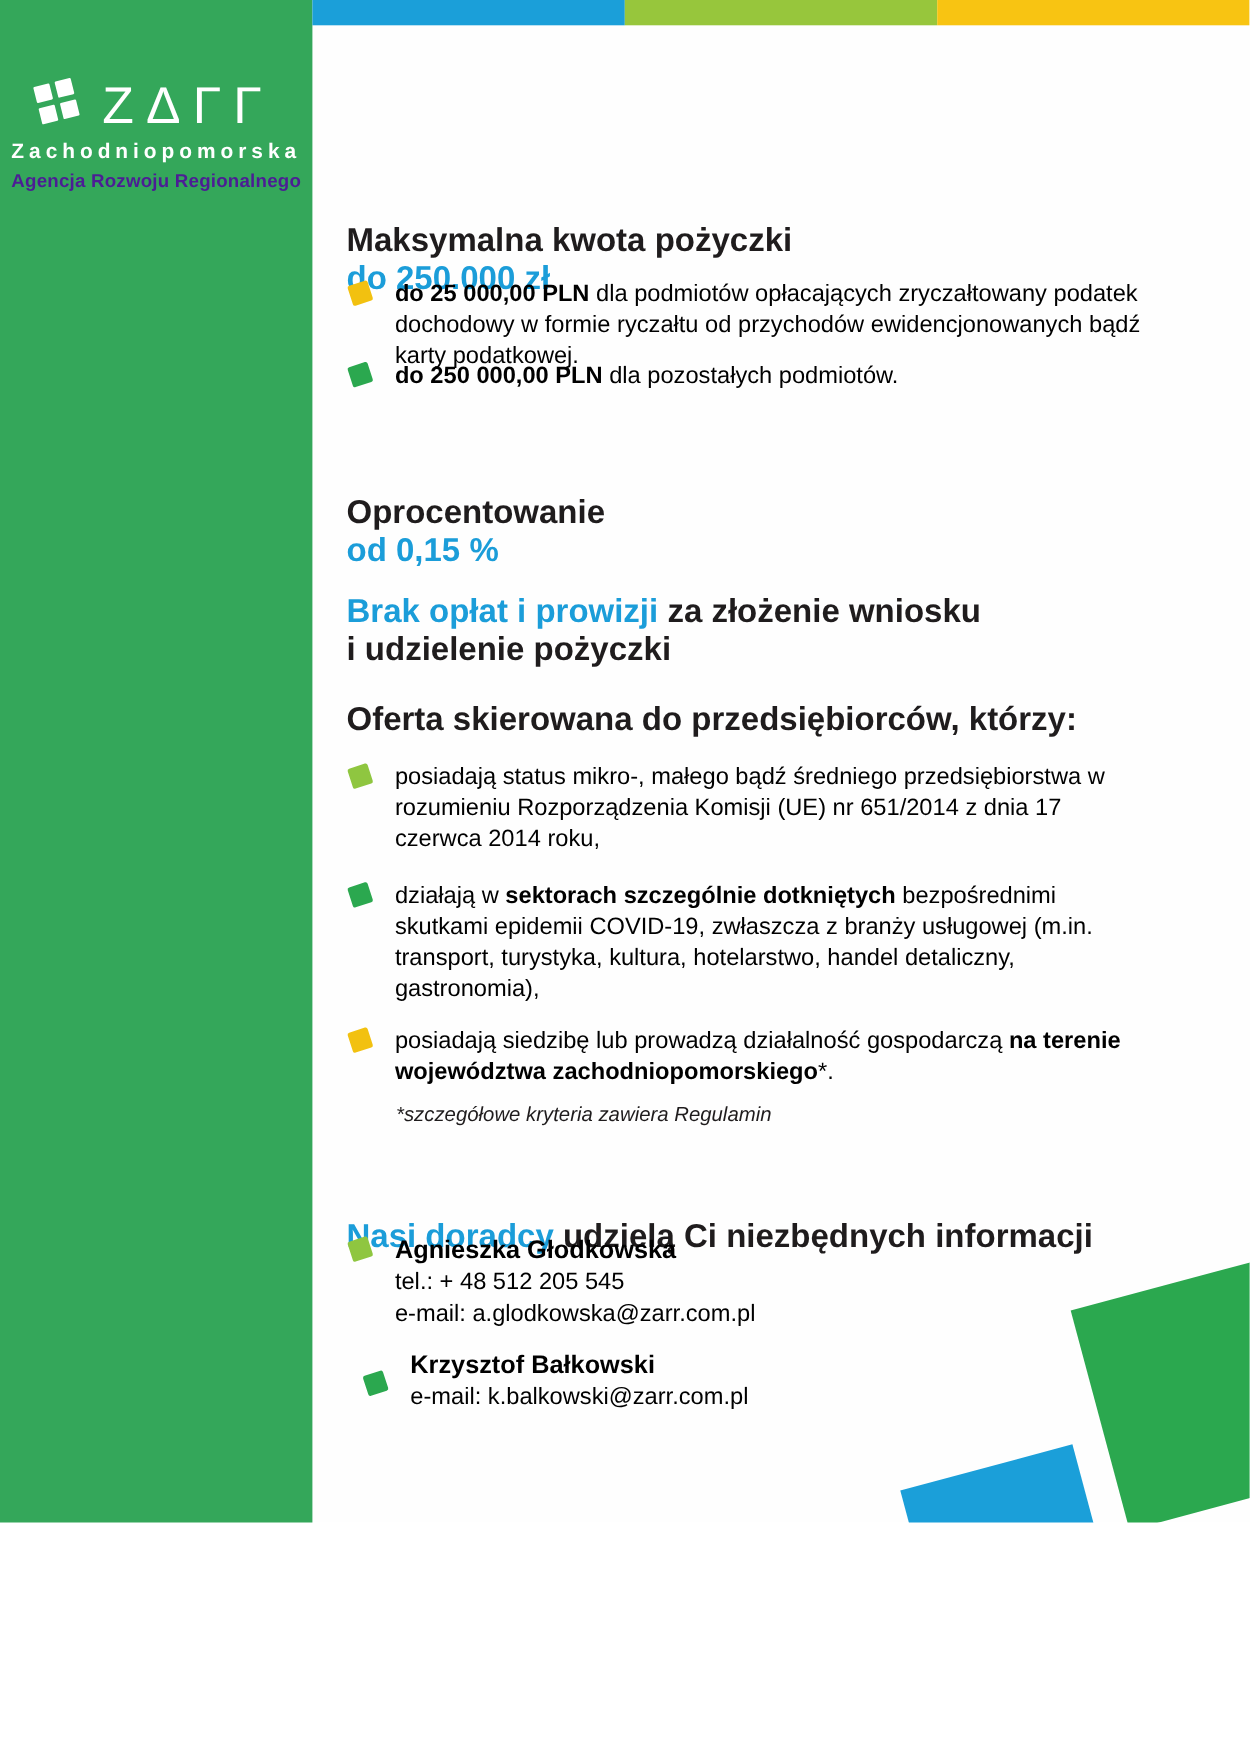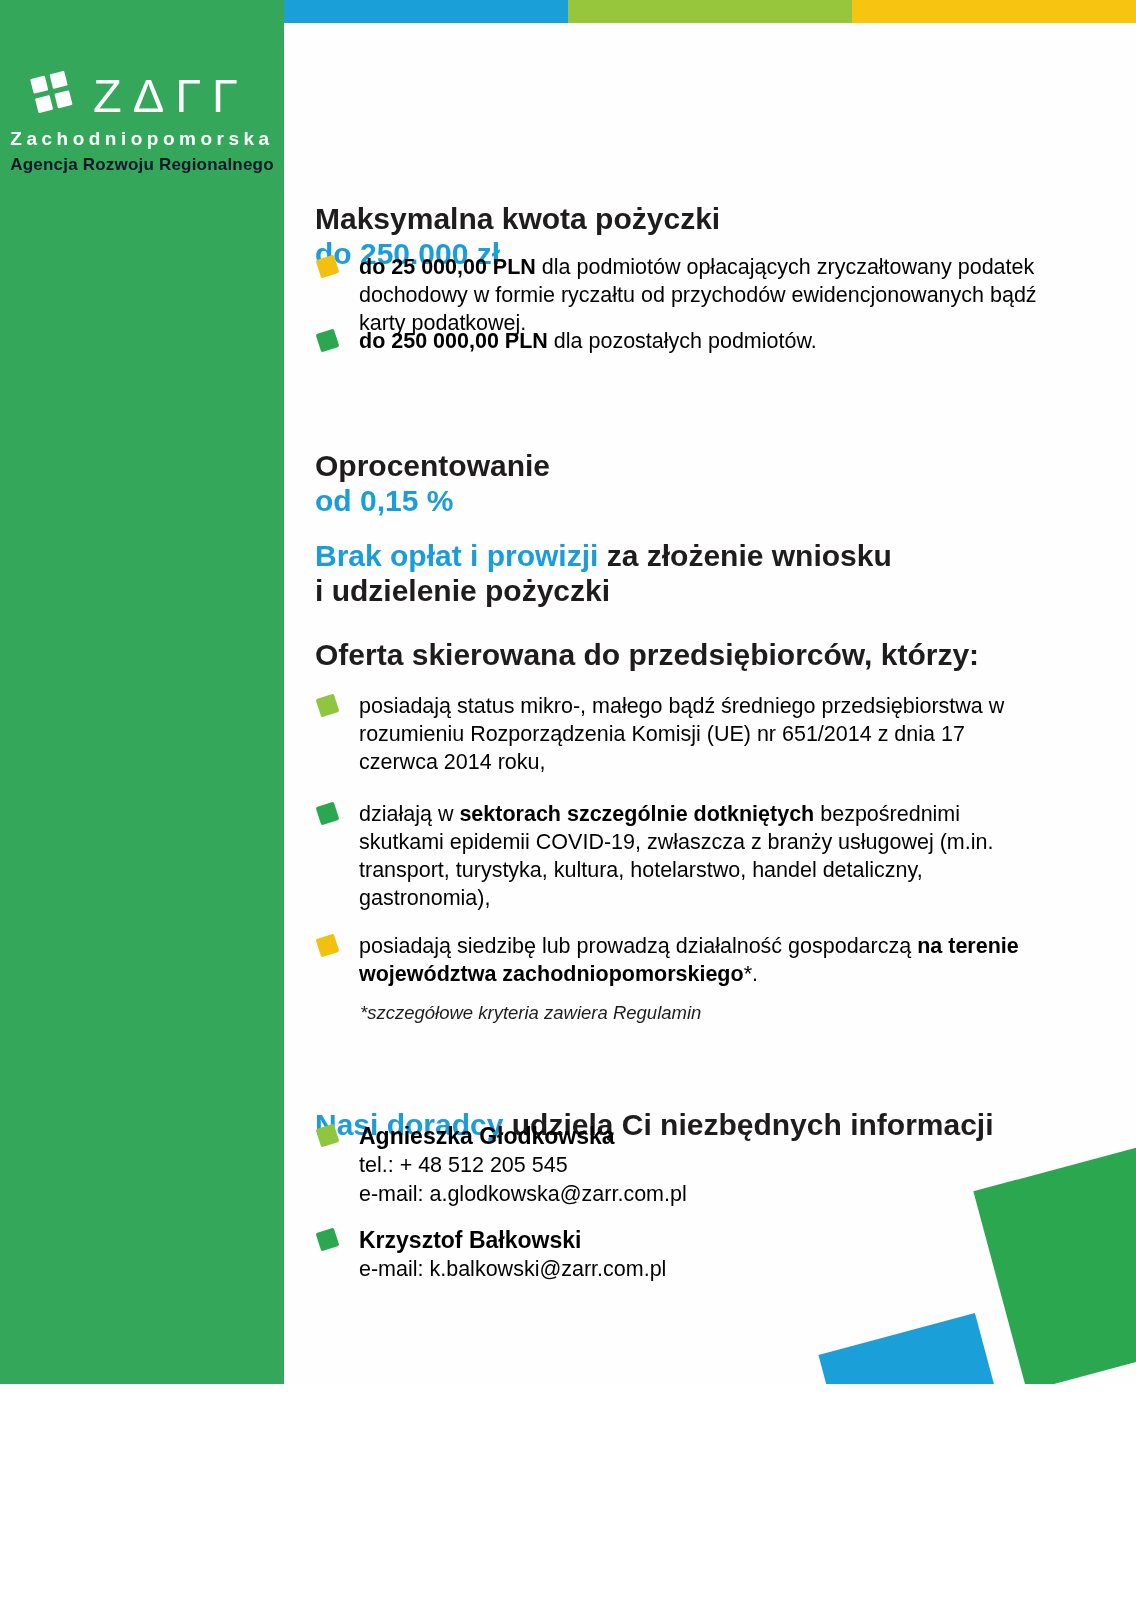--- a/index.html
+++ b/index.html
@@ -6,21 +6,21 @@
   body { font-family:"Liberation Sans", sans-serif; background:#ffffff; }
   .page { position:relative; width:1136px; height:1384px; background:#fefefe; overflow:hidden; }
 
   
   .sidebar { position:absolute; left:0; top:0; width:284px; height:1600px; background:#34A75A; }
   .logo-row { position:absolute; left:0; top:72px; width:284px; display:flex; justify-content:center; align-items:center; gap:12px; }
   .logo-icon { width:46px; height:46px; transform:rotate(-14deg); display:grid; grid-template-columns:15px 15px; grid-template-rows:15px 15px; gap:5px; }
   .logo-icon span { background:#ffffff; border-radius:1px; display:block; }
   .logo-text { color:#ffffff; font-size:47px; font-weight:400; letter-spacing:11px; line-height:1; }
   .org1 { position:absolute; left:0; top:128px; width:284px; text-align:center; color:#ffffff; font-weight:700; font-size:19px; letter-spacing:4.5px; }
-  .org2 { position:absolute; left:0; top:155px; width:284px; text-align:center; color:#0f172a; font-weight:700; font-size:17px; letter-spacing:0.2px; }
+  .org2 { position:absolute; left:0; top:155px; width:284px; text-align:center; color:#4c1d95; font-weight:700; font-size:17px; letter-spacing:0.2px; }
 
   
   .topbar { position:absolute; left:284px; top:0; width:852px; height:23px; display:flex; }
   .topbar div { flex:1; }
   .seg-blue { background:#1B9FD9; }
   .seg-lgreen { background:#97C63C; }
   .seg-yellow { background:#F8C412; }
   .h { position:absolute; font-weight:700; font-size:30px; line-height:35px; white-space:pre-line; }
   .blue-t { color:#1B9DD9; }
   .black-t { color:#1F1C1D; }
@@ -131,21 +131,21 @@
 
   <div class="contact" style="left:318px; top:1122px;">
     <span class="marker m-lgreen"></span>
     <div class="lines">
       <div class="cname">Agnieszka Głodkowska</div>
       <div>tel.: + 48 512 205 545</div>
       <div>e-mail: a.glodkowska@zarr.com.pl</div>
     </div>
   </div>
 
-  <div class="contact" style="left:318px; top:1226px;">
+  <div class="contact" style="left:332px; top:1226px;align-items:center;">
     <span class="marker m-green"></span>
     <div class="lines">
       <div class="cname">Krzysztof Bałkowski</div>
       <div>e-mail: k.balkowski@zarr.com.pl</div>
     </div>
   </div>
 
   <div class="website">www.pozyczkizfr.zarr.com.pl</div>
 
   <div class="corner">

